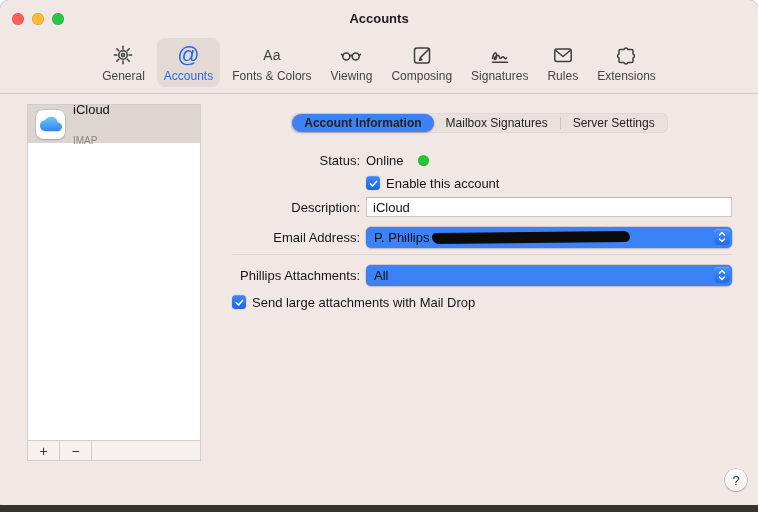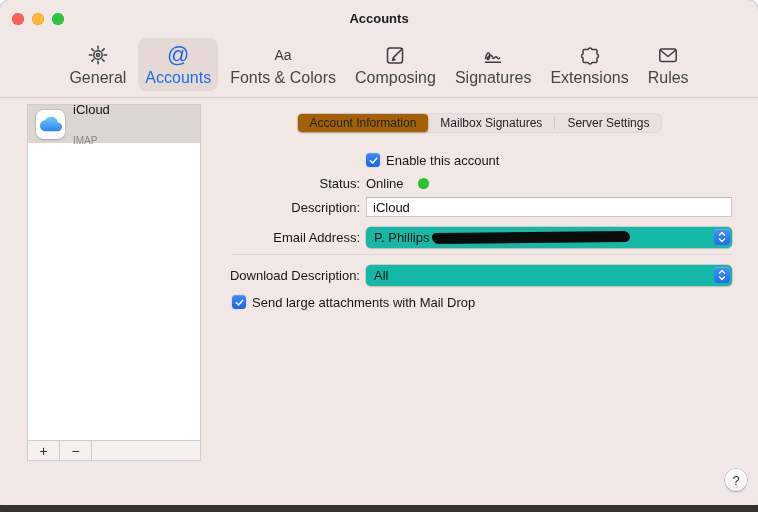--- a/index.html
+++ b/index.html
@@ -39,21 +39,21 @@
   .tb-item{
     display:flex; flex-direction:column; align-items:center;
     gap:2px; padding:5px 7px 4px 7px; border-radius:8px;
     color:#3e3e3e; min-width:44px;
   }
   .tb-item.selected{ background:#e5d9d5; color:#1f6ce8; }
   .tb-item.selected .tb-label{ color:#1f6ce8; }
   .tb-icon{ height:24px; display:flex; align-items:center; justify-content:center; }
   .tb-icon svg{ width:24px; height:24px; stroke:currentColor; fill:none;
     stroke-width:1.5; stroke-linecap:round; stroke-linejoin:round; }
-  .tb-label{ font-size:16px; color:#454545; white-space:nowrap; }
+  .tb-label{ font-size:12px; color:#454545; white-space:nowrap; }
   .glyph-at{ font-size:22px; line-height:24px; font-weight:400; }
   .glyph-aa{ font-size:14px; line-height:24px; }
   
   .sidebar{
     position:absolute; left:27px; top:104px; width:174px; height:357px;
     background:#ffffff; border:1px solid #d5ccc9;
   }
   .account-row{
     height:38px; display:flex; align-items:center; gap:8px; padding:0 8px;
   }
@@ -78,22 +78,23 @@
   
   .main{ position:absolute; left:201px; right:0; top:91px; bottom:0; }
   .tabs-wrap{ display:flex; justify-content:center; margin-top:22px; }
   .tabs{
     display:inline-flex; align-items:center; background:#eae0dd;
     border-radius:7px; padding:1px; font-size:12px;
     box-shadow: inset 0 0 0 0.5px rgba(0,0,0,0.07);
   }
   .tab{ padding:2px 12px; color:#232323; white-space:nowrap; }
   .tab.selected{
-    background:#a16207; border-radius:4px;
+    background:#3b82f6; border-radius:9px;
     box-shadow:0 0 0 0.5px rgba(0,0,0,0.12), 0 1px 2.5px rgba(0,0,0,0.22);
+    font-weight:bold;
   }
   .tab-divider{ width:1px; height:12px; background:#cdc3c0; }
   
   .form{ margin:17px 0 0 21px; width:510px; font-size:13px; color:#161616; }
   .frow{ display:flex; align-items:center; }
   .flabel{ width:144px; flex:none; text-align:right; padding-right:6px; white-space:nowrap; }
   .fcontrol{ flex:1; display:flex; align-items:center; position:relative; }
   .mb3{ margin-bottom:3px; } .mb4{ margin-bottom:8px; } .mb6{ margin-bottom:6px; }
   .h20{ height:20px; } .h22{ height:22px; }
   .cbox{
@@ -108,21 +109,21 @@
     width:11px; height:11px; border-radius:50%; background:#28c732;
     margin-left:14px;
     box-shadow: inset 0 -1px 2px rgba(0,0,0,0.15);
   }
   .tfield{
     flex:1; height:20px; background:#fff; border:1px solid #cfc6c3;
     border-top-color:#bfb5b2; padding:0 6px; font-size:13px; color:#111;
     font-family:"Liberation Sans", sans-serif; border-radius:1px;
   }
   .popup{
-    flex:1; height:21px; background:#14b8a6; border-radius:5px;
+    flex:1; height:21px; background:#3b82f6; border-radius:5px;
     box-shadow:0 0 0 0.5px rgba(0,0,0,0.2), 0 0.5px 2px rgba(0,0,0,0.12);
     display:flex; align-items:center; padding:0 24px 0 8px; position:relative;
   }
   .popup-text{ font-size:13px; color:#101010; white-space:nowrap; }
   .redaction{
     height:11px; width:198px; margin-left:3px; background:#0b0b0b;
     border-radius:6px 9px 7px 10px; transform:rotate(-0.6deg); flex:none;
   }
   .stepper{
     position:absolute; right:2.5px; top:2.5px; width:16px; height:16px;
@@ -174,20 +175,30 @@
       <div class="tb-icon glyph-at">@</div>
       <div class="tb-label">Accounts</div>
     </div>
 
 
     <div class="tb-item">
       <div class="tb-icon glyph-aa">Aa</div>
       <div class="tb-label">Fonts &amp; Colors</div>
     </div>
 
+    <div class="tb-item">
+      <div class="tb-icon">
+        <svg viewBox="0 0 24 24">
+          <circle cx="7.3" cy="13.6" r="3.5"></circle>
+            <circle cx="16.7" cy="13.6" r="3.5"></circle>
+          <path d="M10.8 12.9q1.2-1.3 2.4 0M3.8 12.4l-1.3-1M20.2 12.4l1.3-1"></path>
+        </svg>
+      </div>
+      <div class="tb-label">Viewing</div>
+    </div>
 
     <div class="tb-item">
       <div class="tb-icon">
         <svg viewBox="0 0 24 24">
           <rect x="4.5" y="5" width="15" height="15" rx="2.5"></rect>
           <path d="M10.6 14.4L19.3 5.7M10.2 15l-.7 2.4 2.4-.7z"></path>
         </svg>
       </div>
       <div class="tb-label">Composing</div>
     </div>
@@ -198,34 +209,34 @@
           <path d="M4.5 15.5C5.5 9.5 8 8.5 8.5 11.5 9 14.5 8 16.5 6.8 16.5c-1 0-.6-2.5 1.4-3.7 1.8-1 2.8-.3 3.3 1.4.4 1.4 1.3 1.6 2.3.4 1-1.2 2-1 2.4.2.4 1.2 1.4 1.2 2.4.1"></path>
           <path d="M4.5 19.2h15"></path>
         </svg>
       </div>
       <div class="tb-label">Signatures</div>
     </div>
 
     <div class="tb-item">
       <div class="tb-icon">
         <svg viewBox="0 0 24 24">
-          <path d="M10 6.5a2.1 2.1 0 0 1 4 0L17.8 6.5Q19 6.5 19 7.7L19 11a2.1 2.1 0 0 1 0 4L19 18.3Q19 19.5 17.8 19.5L14 19.5a2.1 2.1 0 0 1-4 0L6.2 19.5Q5 19.5 5 18.3L5 15a2.1 2.1 0 0 1 0-4L5 7.7Q5 6.5 6.2 6.5Z"></path>
-        </svg>
-      </div>
-      <div class="tb-label">Extensions</div>
-    </div>
-
-    <div class="tb-item">
-      <div class="tb-icon">
-        <svg viewBox="0 0 24 24">
           <rect x="3.8" y="6" width="16.4" height="12.5" rx="2"></rect>
           <path d="M4.5 7.2L12 13.5l7.5-6.3"></path>
         </svg>
       </div>
       <div class="tb-label">Rules</div>
+    </div>
+
+    <div class="tb-item">
+      <div class="tb-icon">
+        <svg viewBox="0 0 24 24">
+          <path d="M10 6.5a2.1 2.1 0 0 1 4 0L17.8 6.5Q19 6.5 19 7.7L19 11a2.1 2.1 0 0 1 0 4L19 18.3Q19 19.5 17.8 19.5L14 19.5a2.1 2.1 0 0 1-4 0L6.2 19.5Q5 19.5 5 18.3L5 15a2.1 2.1 0 0 1 0-4L5 7.7Q5 6.5 6.2 6.5Z"></path>
+        </svg>
+      </div>
+      <div class="tb-label">Extensions</div>
     </div>
 
 
   </div>
 
   <div class="sidebar">
     <div class="account-row selected">
       <div class="cloud-badge">
         <svg width="22" height="22" viewBox="0 0 24 24">
           <defs>
@@ -256,36 +267,36 @@
         <div class="tab selected">Account Information</div>
         <div class="tab">Mailbox Signatures</div>
         <div class="tab-divider"></div>
         <div class="tab">Server Settings</div>
       </div>
     </div>
 
     <div class="form">
 
       <div class="frow h20 mb3">
+        <div class="flabel">Status:</div>
+        <div class="fcontrol">
+          <span>Online</span>
+          <span class="dot"></span>
+        </div>
+      </div>
+
+      <div class="frow h20 mb3">
         <div class="flabel"></div>
         <div class="fcontrol">
           <span class="cbox">
             <svg viewBox="0 0 12 12">
                 <path d="M2.5 6.2L5 8.7 9.5 3.5" stroke="#fff" stroke-width="1.6" fill="none" stroke-linecap="round" stroke-linejoin="round"></path>
               </svg>
           </span>
           <span>Enable this account</span>
-        </div>
-      </div>
-
-      <div class="frow h20 mb3">
-        <div class="flabel">Status:</div>
-        <div class="fcontrol">
-          <span>Online</span>
-          <span class="dot"></span>
         </div>
       </div>
 
       <div class="frow h22 mb4">
         <div class="flabel">Description:</div>
         <div class="fcontrol">
           <input class="tfield" type="text" value="iCloud" style="">
         </div>
       </div>
 
@@ -301,21 +312,21 @@
                   <path d="M2.5 9L5 11.5 7.5 9"></path>
                 </svg>
             </span>
           </div>
         </div>
       </div>
 
       <div class="form-divider"></div>
 
       <div class="frow h22 mb6">
-        <div class="flabel">Download Description:</div>
+        <div class="flabel">Phillips Attachments:</div>
         <div class="fcontrol">
           <div class="popup">
             <span class="popup-text">All</span>
             <span class="stepper">
               <svg viewBox="0 0 10 14">
                   <path d="M2.5 5L5 2.5 7.5 5"></path>
                   <path d="M2.5 9L5 11.5 7.5 9"></path>
                 </svg>
             </span>
           </div>

